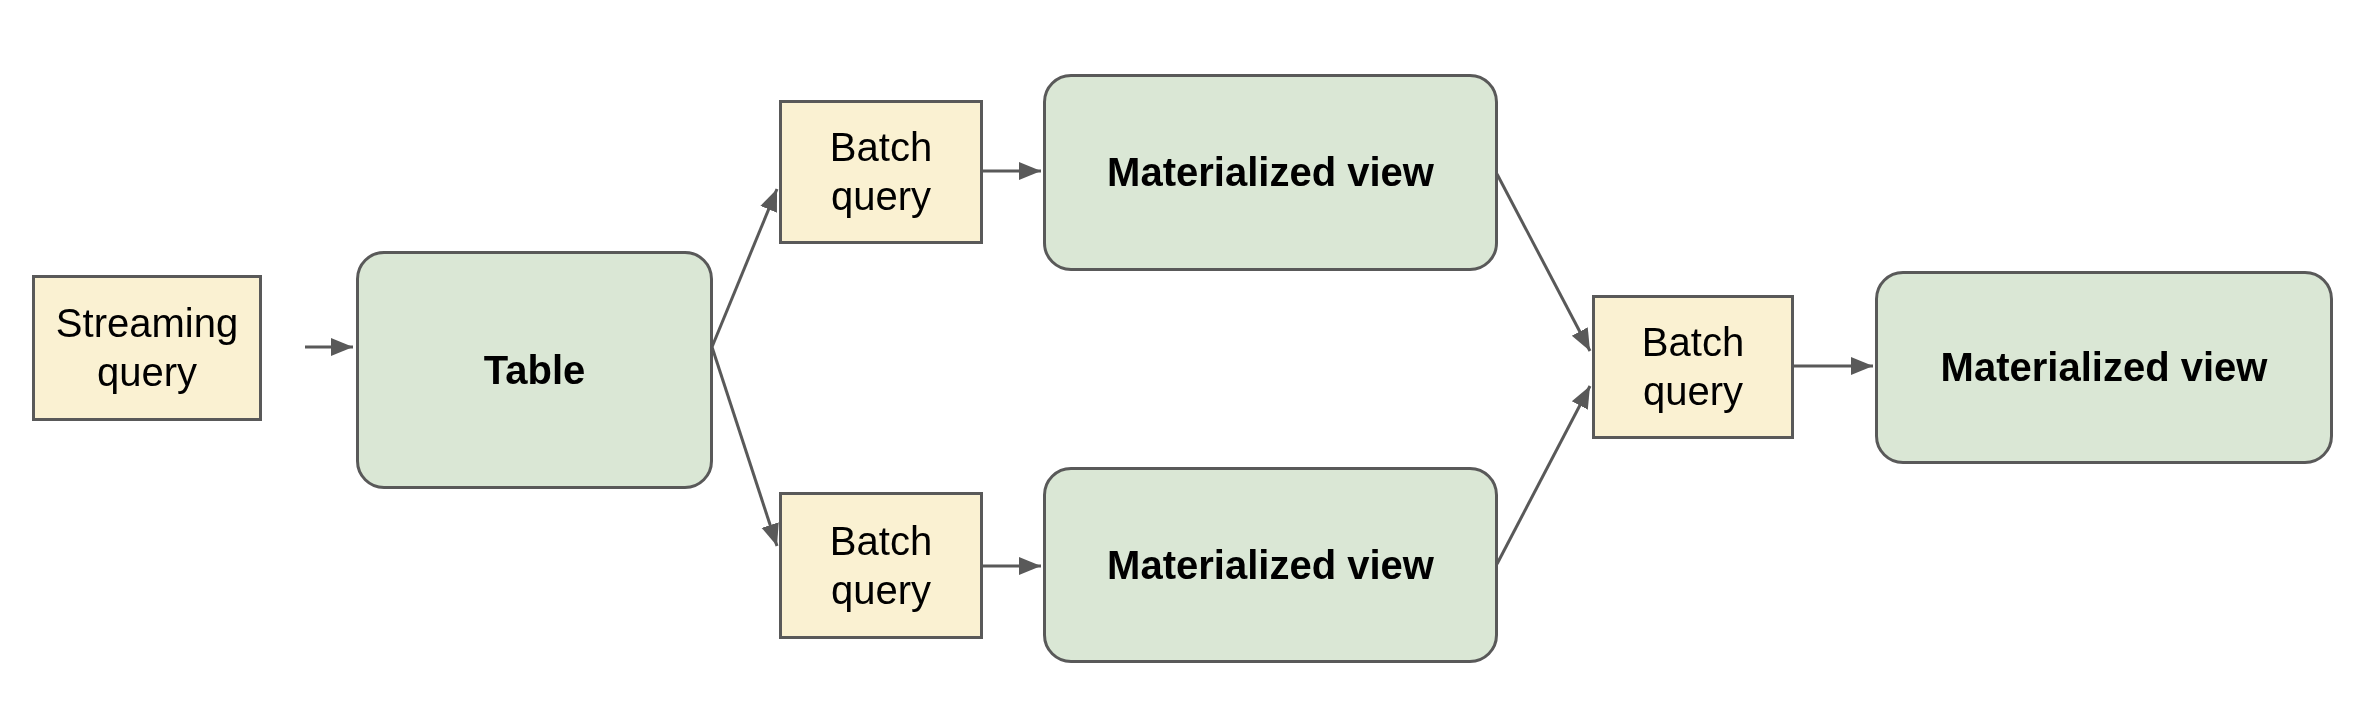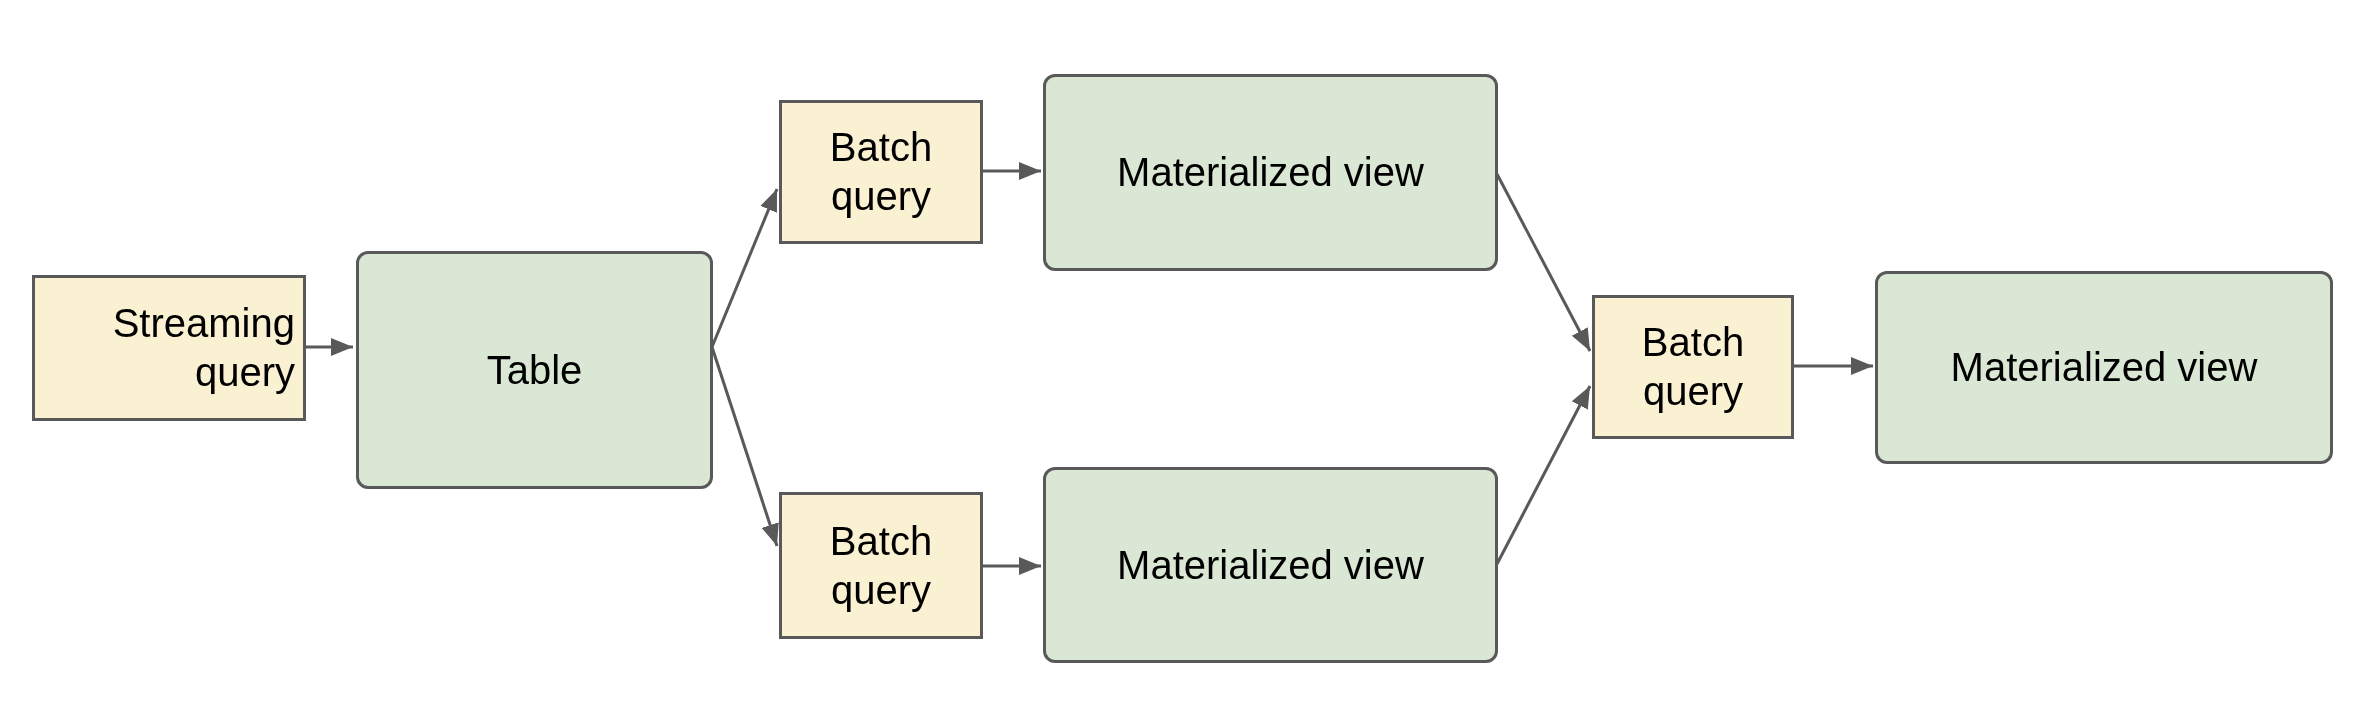--- a/index.html
+++ b/index.html
@@ -43,24 +43,25 @@
     font-size: 40px;
     line-height: 1.22;
     padding: 0 8px;
   }
   .node.query {
     background: var(--query-fill, #faf1d2);
     border-radius: 0;
   }
   .node.view {
     background: var(--view-fill, #dae7d5);
-    border-radius: 12px;
+    border-radius: 28px;
+    font-weight: bold;
   }
   
-  .n-streaming { left: 32px;  top: 275px; width: 274px; height: 146px; text-align: right; }
+  .n-streaming { left: 32px;  top: 275px; width: 230px; height: 146px; }
   .n-table     { left: 356px; top: 251px; width: 357px; height: 238px; }
   .n-batch1    { left: 779px; top: 100px; width: 204px; height: 144px; }
   .n-mv1       { left: 1043px; top: 74px;  width: 455px; height: 197px; }
   .n-batch2    { left: 779px; top: 492px; width: 204px; height: 147px; }
   .n-mv2       { left: 1043px; top: 467px; width: 455px; height: 196px; }
   .n-batch3    { left: 1592px; top: 295px; width: 202px; height: 144px; }
   .n-mv3       { left: 1875px; top: 271px; width: 458px; height: 193px; }
 </style>
 </head>
 <body>

